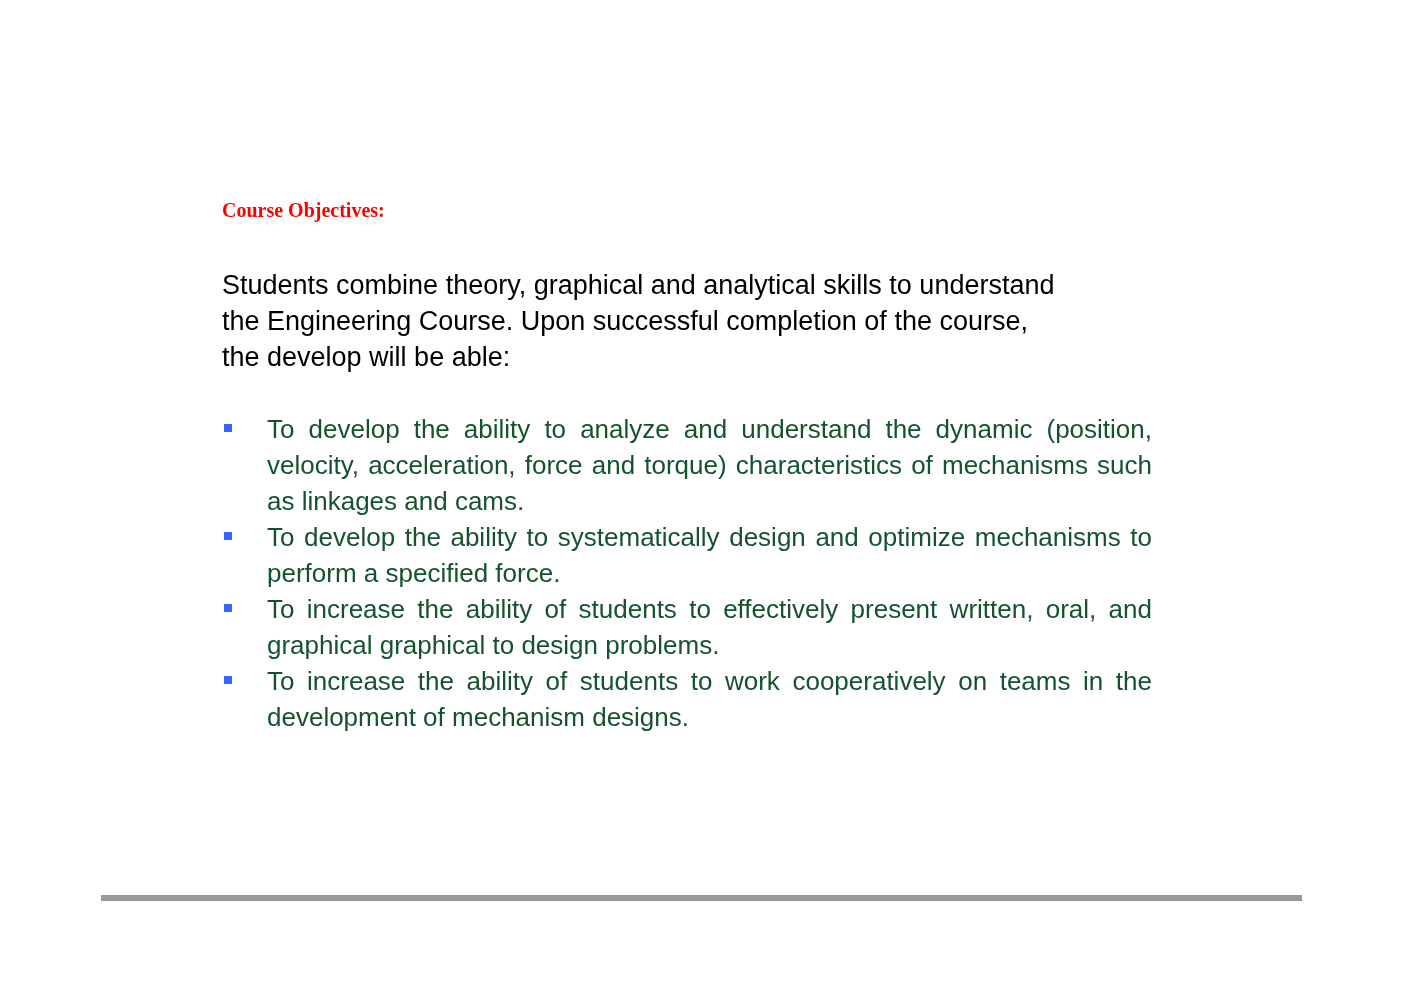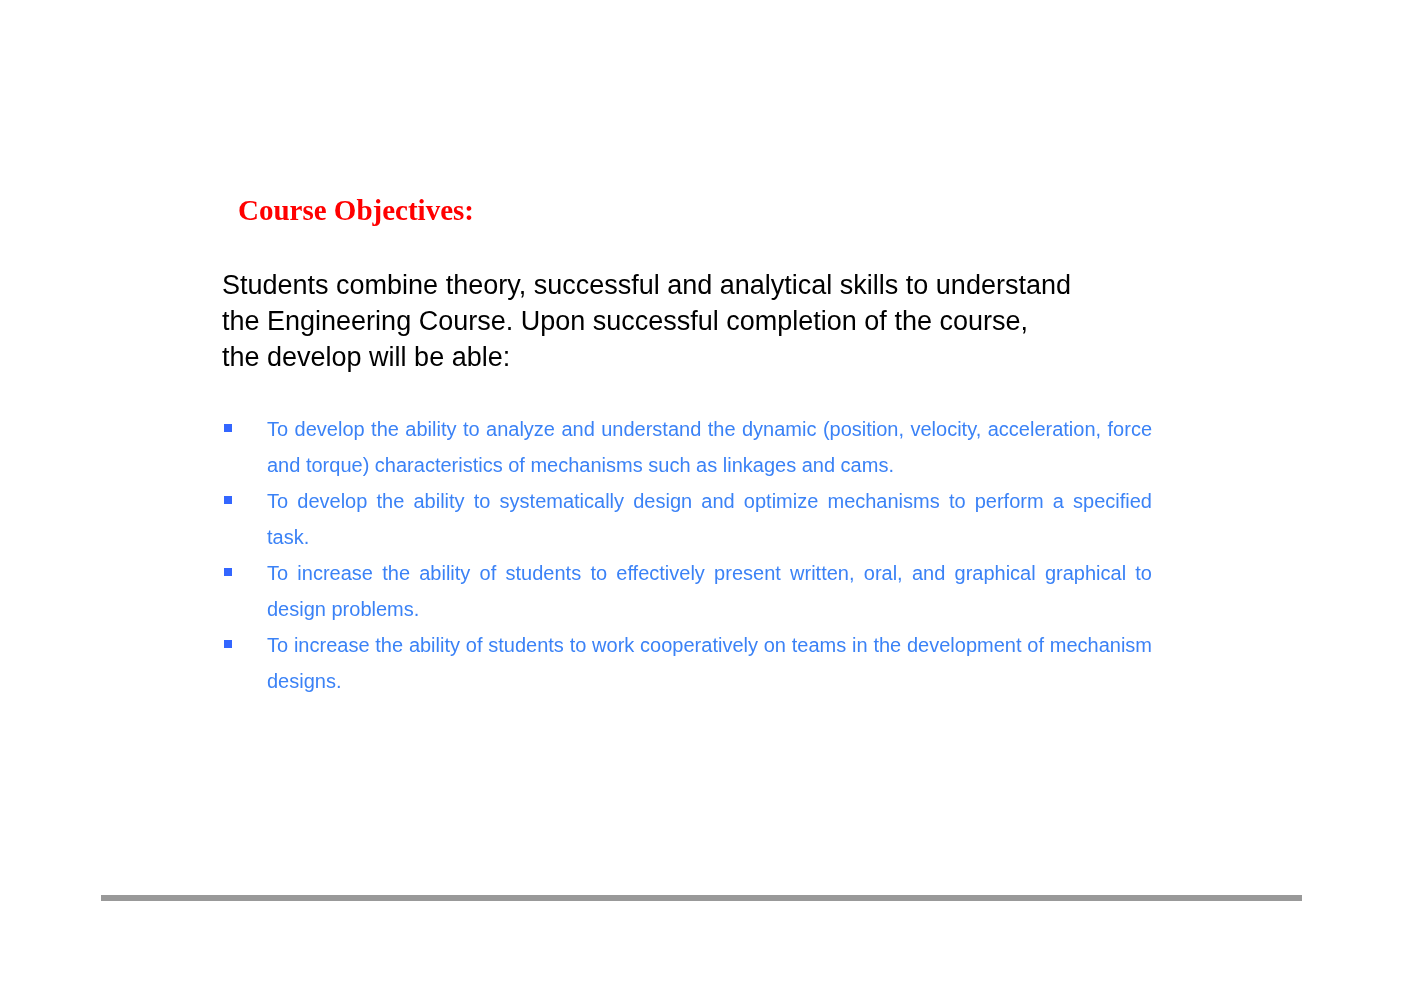--- a/index.html
+++ b/index.html
@@ -15,25 +15,25 @@
     }
     .slide {
       position: absolute;
       left: 0; top: 0;
       width: 1403px;
       height: 992px;
       background: #ffffff;
     }
     .title {
       position: absolute;
-      left: 238px;
+      left: 222px;
       top: 192px;
       font-family: "Liberation Serif", "DejaVu Serif", serif;
       font-weight: bold;
-      font-size: 29px;
+      font-size: 20px;
       line-height: 36px;
       color: #ff0000;
       margin: 0;
       white-space: nowrap;
     }
     .intro {
       position: absolute;
       left: 222px;
       top: 267px;
       width: 940px;
@@ -50,23 +50,23 @@
     }
     .objectives {
       position: absolute;
       left: 222px;
       top: 411px;
       width: 930px;
       margin: 0;
       padding: 0;
       list-style: none;
       font-family: "Liberation Sans", "DejaVu Sans", sans-serif;
-      font-size: 20px;
+      font-size: 26px;
       line-height: 36px;
-      color: #3b82f6;
+      color: #14532d;
     }
     .objectives li {
       position: relative;
       padding-left: 45px;
       text-align: justify;
       margin: 0;
     }
     .objectives li .marker {
       position: absolute;
       left: 2px;
@@ -89,33 +89,33 @@
     }
   </style>
 </head>
 <body>
 
 <div class="slide">
 
   <h1 class="title">Course Objectives:</h1>
 
   <p class="intro">
-    <span>Students combine theory, successful and analytical skills to understand</span>
+    <span>Students combine theory, graphical and analytical skills to understand</span>
     <span>the Engineering Course. Upon successful completion of the course,</span>
     <span>the develop will be able:</span>
   </p>
 
   <ul class="objectives">
     <li>
       <span class="marker"></span>
       <span class="text">To develop the ability to analyze and understand the dynamic (position, velocity, acceleration, force and torque) characteristics of mechanisms such as linkages and cams.</span>
     </li>
     <li>
       <span class="marker"></span>
-      <span class="text">To develop the ability to systematically design and optimize mechanisms to perform a specified task.</span>
+      <span class="text">To develop the ability to systematically design and optimize mechanisms to perform a specified force.</span>
     </li>
     <li>
       <span class="marker"></span>
       <span class="text">To increase the ability of students to effectively present written, oral, and graphical graphical to design problems.</span>
     </li>
     <li>
       <span class="marker"></span>
       <span class="text">To increase the ability of students to work cooperatively on teams in the development of mechanism designs.</span>
     </li>
   </ul>

